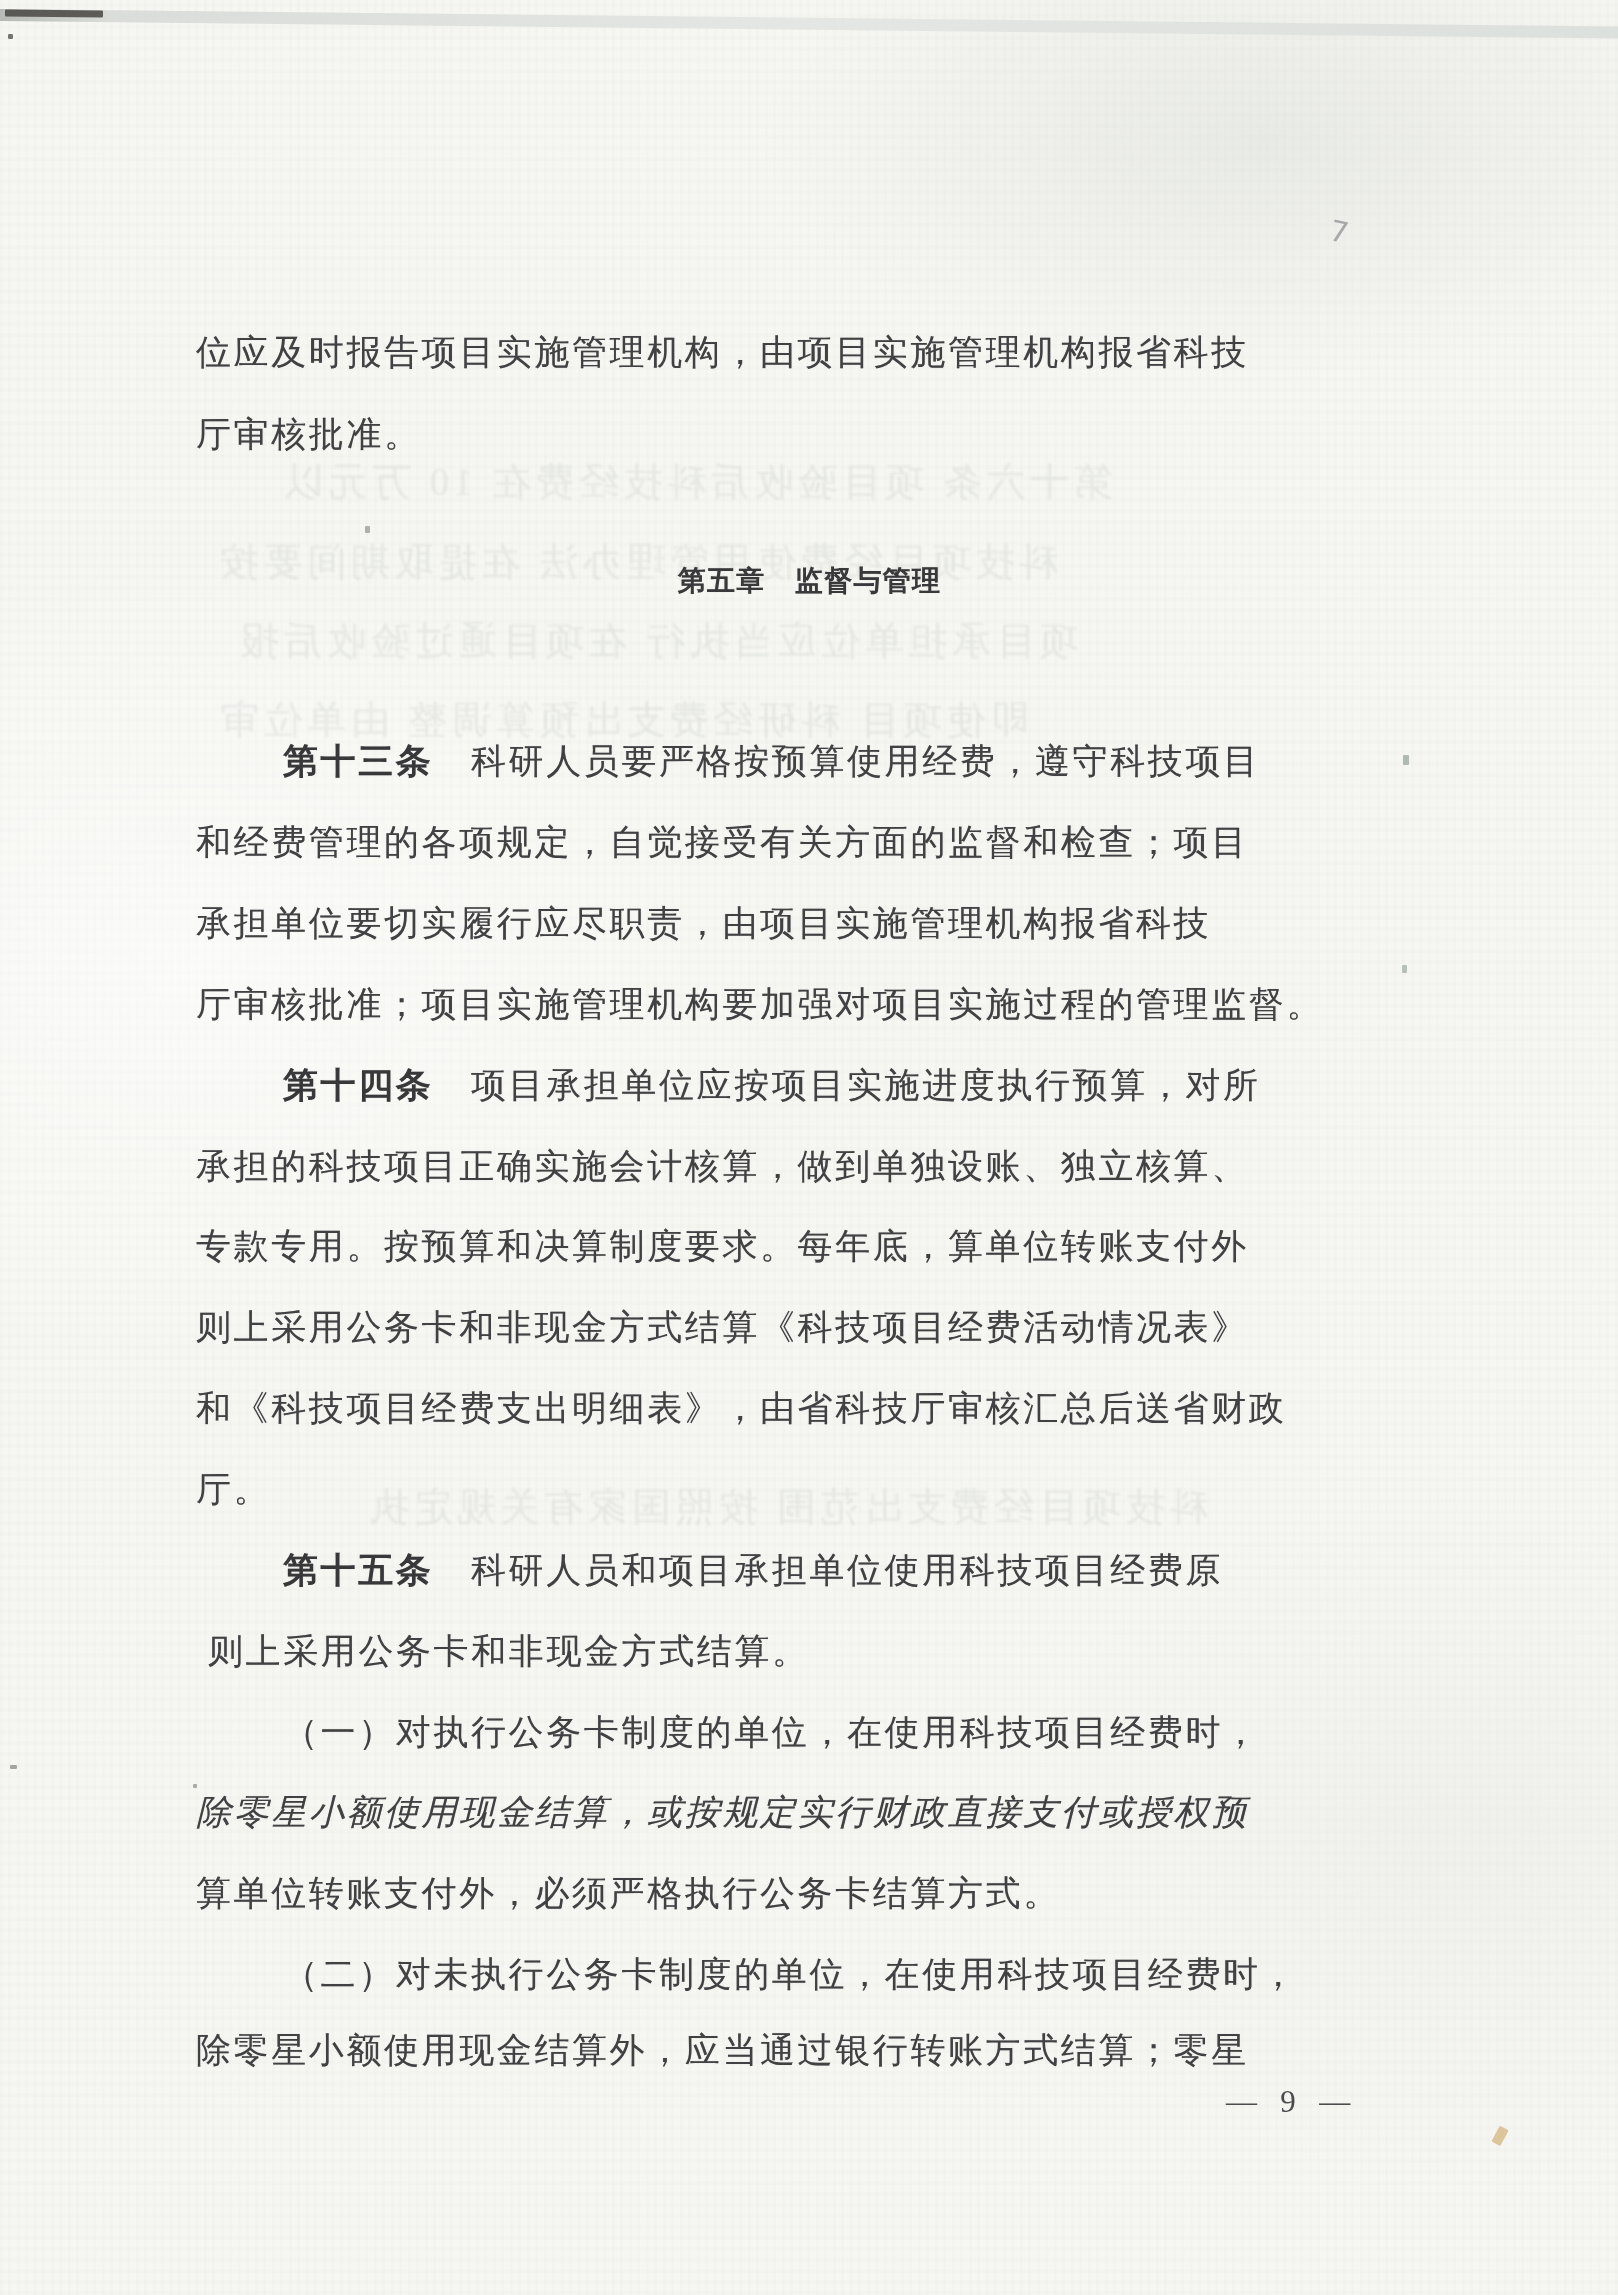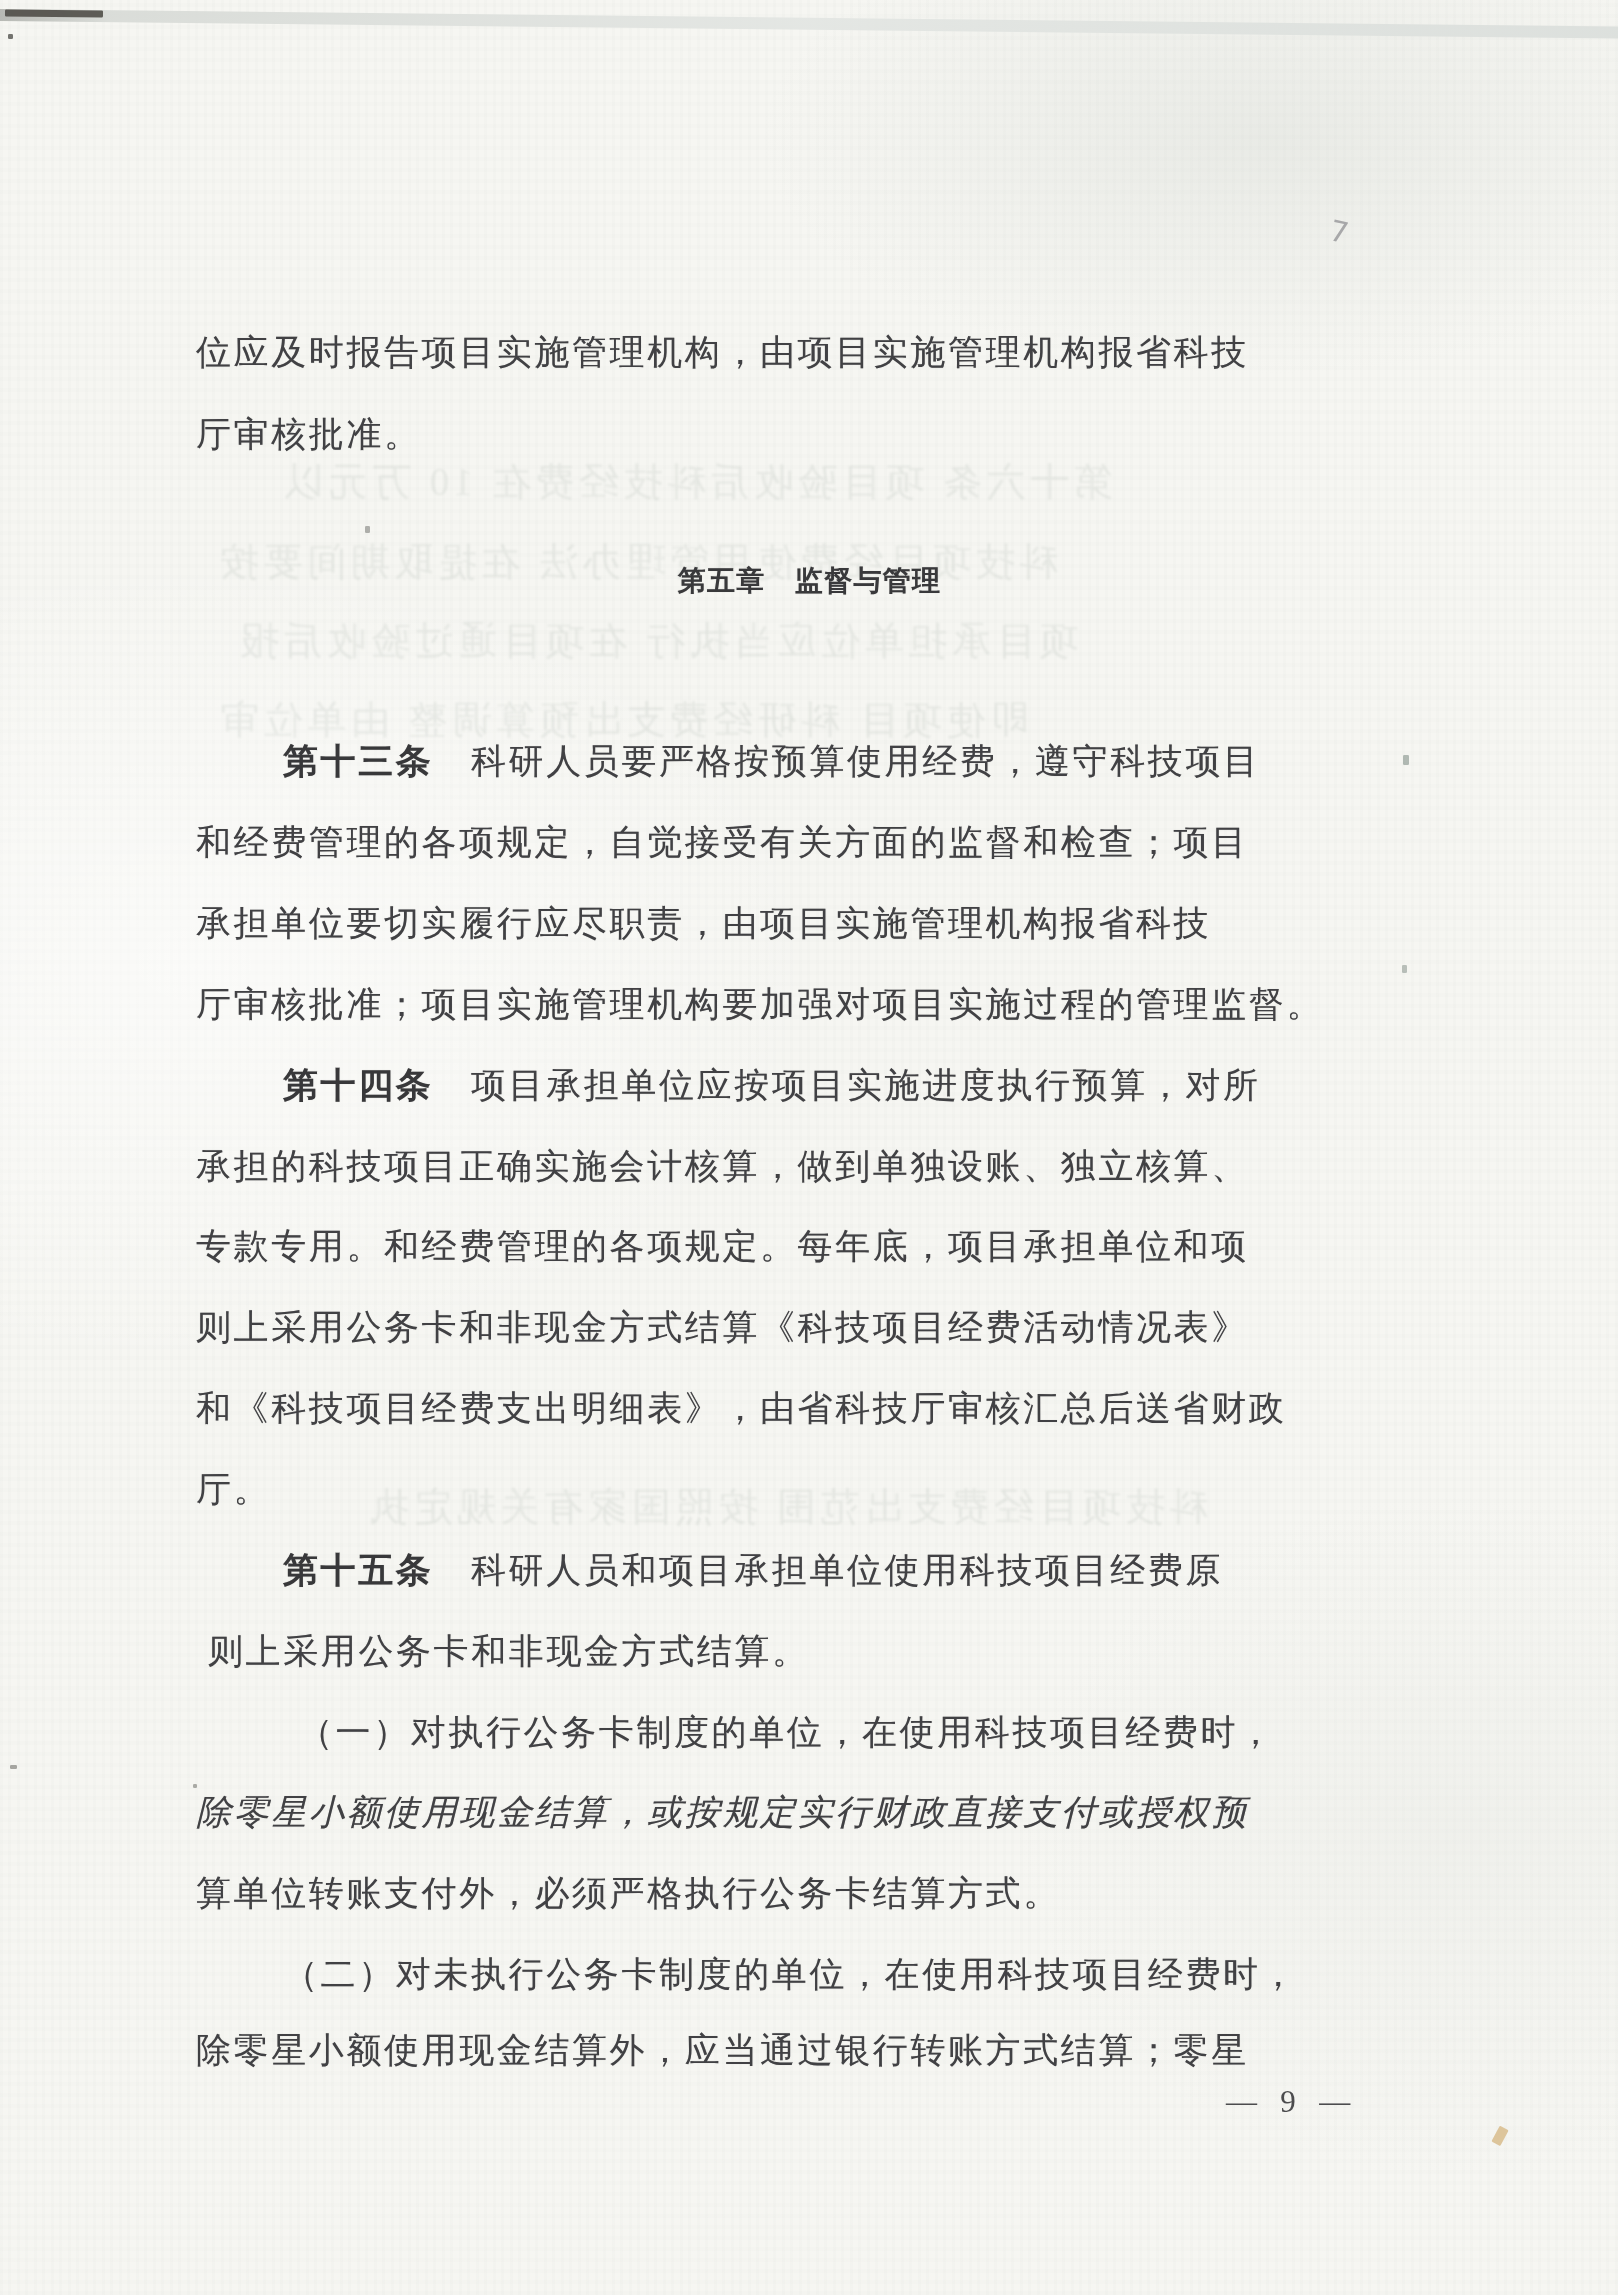--- a/index.html
+++ b/index.html
@@ -76,27 +76,27 @@
 
   <div id="body-lines">
       <div class="line" style="left: 196px; top: 329px;"><span>位应及时报告项目实施管理机构，由项目实施管理机构报省科技</span></div>
       <div class="line" style="left: 196px; top: 411px;"><span>厅审核批准。</span></div>
       <div class="line" style="left: 283px; top: 738px;"><span class="prefix">第十三条</span><span>　科研人员要严格按预算使用经费，遵守科技项目</span></div>
       <div class="line" style="left: 196px; top: 819px;"><span>和经费管理的各项规定，自觉接受有关方面的监督和检查；项目</span></div>
       <div class="line" style="left: 196px; top: 900px;"><span>承担单位要切实履行应尽职责，由项目实施管理机构报省科技</span></div>
       <div class="line" style="left: 196px; top: 981px;"><span>厅审核批准；项目实施管理机构要加强对项目实施过程的管理监督。</span></div>
       <div class="line" style="left: 283px; top: 1062px;"><span class="prefix">第十四条</span><span>　项目承担单位应按项目实施进度执行预算，对所</span></div>
       <div class="line" style="left: 196px; top: 1143px;"><span>承担的科技项目正确实施会计核算，做到单独设账、独立核算、</span></div>
-      <div class="line" style="left: 196px; top: 1223px;"><span>专款专用。和经费管理的各项规定。每年底，项目承担单位和项</span></div>
+      <div class="line" style="left: 196px; top: 1223px;"><span>专款专用。按预算和决算制度要求。每年底，算单位转账支付外</span></div>
       <div class="line" style="left: 196px; top: 1304px;"><span>则上采用公务卡和非现金方式结算《科技项目经费活动情况表》</span></div>
       <div class="line" style="left: 196px; top: 1385px;"><span>和《科技项目经费支出明细表》，由省科技厅审核汇总后送省财政</span></div>
       <div class="line" style="left: 196px; top: 1466px;"><span>厅。</span></div>
       <div class="line" style="left: 283px; top: 1547px;"><span class="prefix">第十五条</span><span>　科研人员和项目承担单位使用科技项目经费原</span></div>
       <div class="line" style="left: 196px; top: 1628px; margin-left: 12px;"><span>则上采用公务卡和非现金方式结算。</span></div>
-      <div class="line" style="left: 283px; top: 1709px; margin-left: 15px;"><span>（一）对执行公务卡制度的单位，在使用科技项目经费时，</span></div>
+      <div class="line" style="left: 283px; top: 1709px;"><span>（一）对执行公务卡制度的单位，在使用科技项目经费时，</span></div>
       <div class="line" style="left: 196px; top: 1789px; font-style: italic;"><span>除零星小额使用现金结算，或按规定实行财政直接支付或授权预</span></div>
       <div class="line" style="left: 196px; top: 1870px;"><span>算单位转账支付外，必须严格执行公务卡结算方式。</span></div>
       <div class="line" style="left: 283px; top: 1951px;"><span>（二）对未执行公务卡制度的单位，在使用科技项目经费时，</span></div>
       <div class="line" style="left: 196px; top: 2027px;"><span>除零星小额使用现金结算外，应当通过银行转账方式结算；零星</span></div>
     </div>
 
   <div class="page-number">— 9 —</div>
 
   <div class="pencil-mark">7</div>
 

